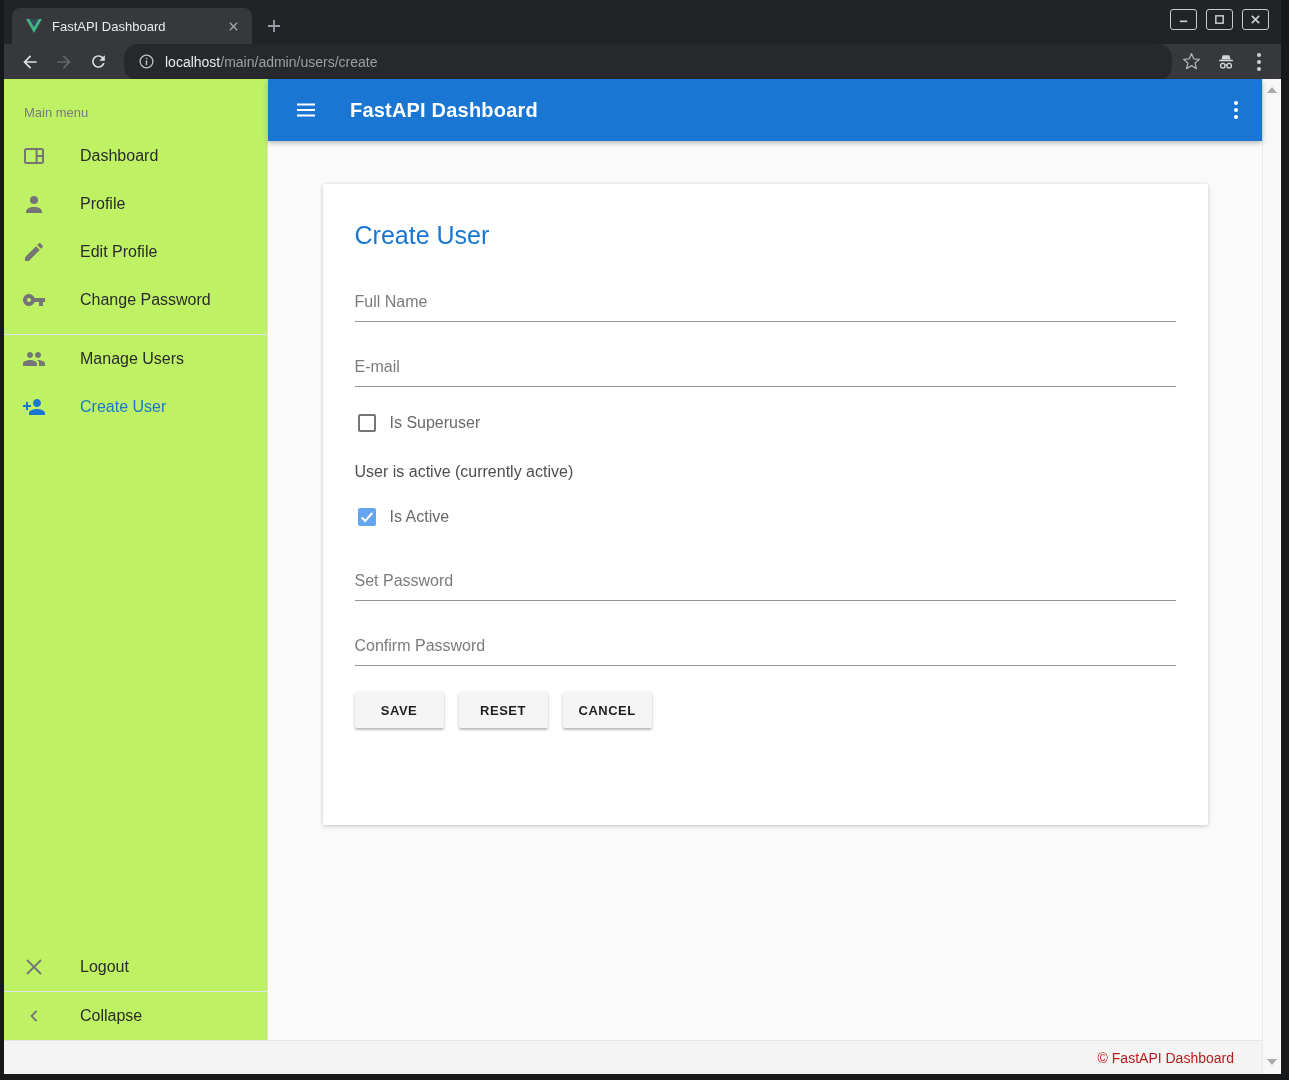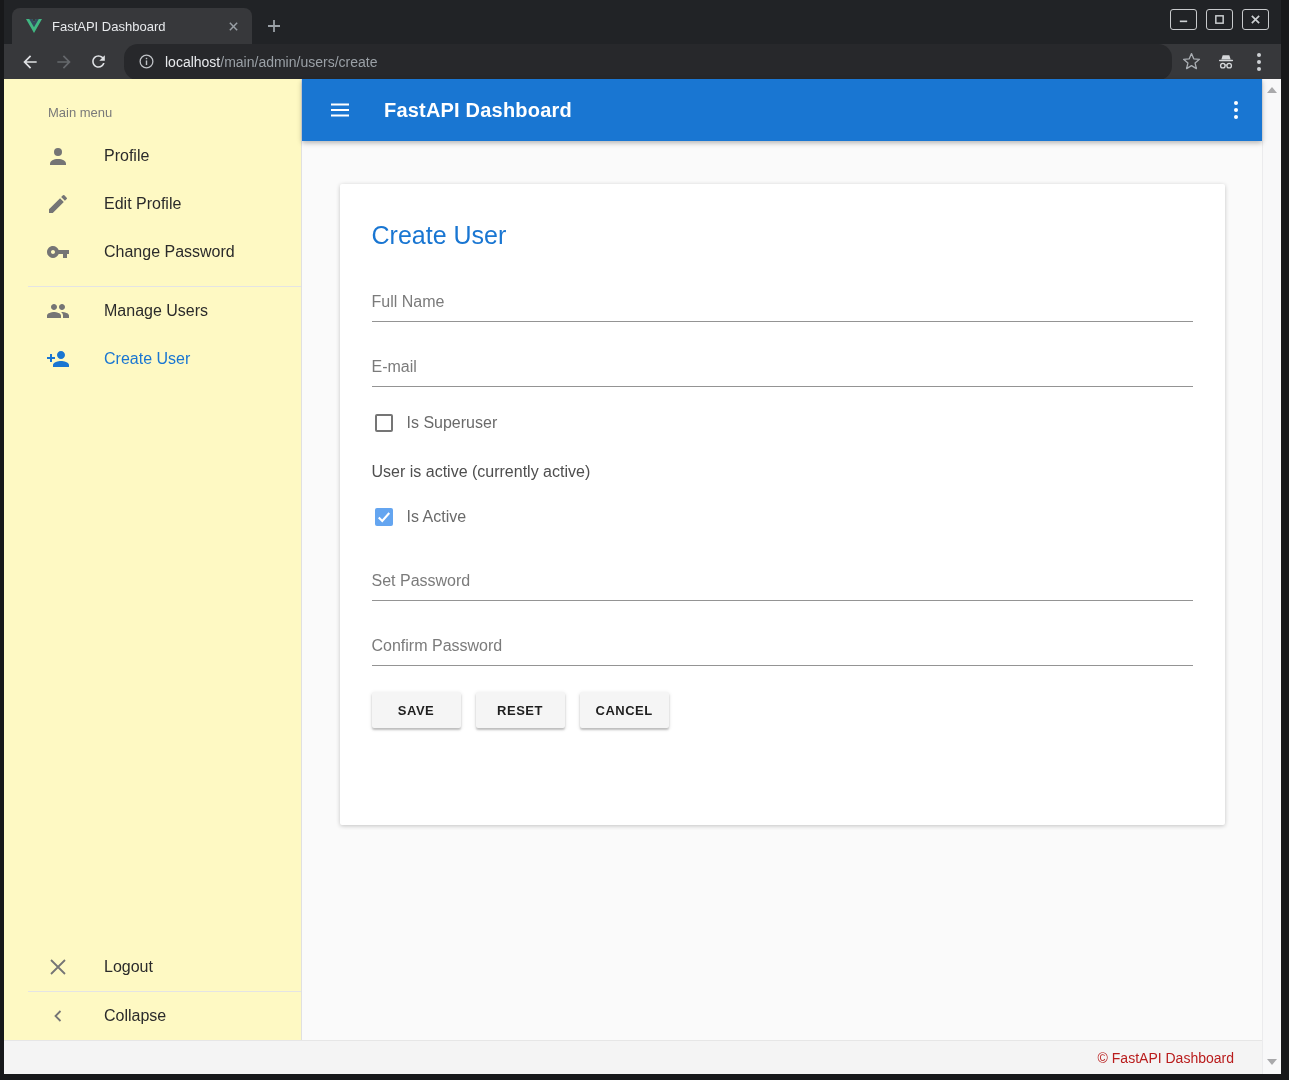--- a/index.html
+++ b/index.html
@@ -25,21 +25,21 @@
   .url .host { color:#e8eaed; }
   .url .path { color:#9aa0a6; }
   .tb-right { display:flex; align-items:center; gap:14px; padding-right:4px; }
 
   
   .viewport { height:995px; display:flex; background:#fafafa; }
   .page-col { flex:1; display:flex; flex-direction:column; min-width:0; }
   .page-row { flex:1; display:flex; min-height:0; }
 
   
-  .sidebar { width:298px; background:#fef9c3; border-right:1px solid #e0e0e0; display:flex; flex-direction:column;padding-left:24px; }
+  .sidebar { width:264px; background:#bef264; border-right:1px solid #e0e0e0; display:flex; flex-direction:column; }
   .side-header { color:#7a7a7a; font-size:13px; padding:26px 20px 12px 20px; }
   .side-header.admin { padding-top:22px; }
   .side-item { height:48px; display:flex; align-items:center; padding-left:18px; cursor:pointer; }
   .side-item .ico { width:24px; height:24px; color:#757575; margin-right:34px; flex:0 0 auto; }
   .side-item .lbl { font-size:16px; color:#2b2b2b; }
   .side-item.active .ico { color:#1976d2; }
   .side-item.active .lbl { color:#1976d2; }
   .divider { height:1px; background:#e4e4e4; margin-top:10px; }
   .divider.tight { margin-top:0; }
   .side-spacer { flex:1; }
@@ -179,20 +179,29 @@
     </div>
   </div>
 
   <div class="viewport">
     <div class="page-col">
       <div class="page-row">
 
         <div class="sidebar">
           <div class="side-header">Main menu</div>
 
+          <div class="side-item">
+            <span class="ico">
+              <svg width="24" height="24" viewBox="0 0 24 24">
+                  <rect x="3" y="5" width="18" height="14" rx="1.5" fill="none" stroke="currentColor" stroke-width="2"></rect>
+                  <path d="M14.6 5 V19 M14.6 12 H21" fill="none" stroke="currentColor" stroke-width="2"></path>
+                </svg>
+            </span>
+            <span class="lbl">Dashboard</span>
+          </div>
 
           <div class="side-item">
             <span class="ico">
               <svg width="24" height="24" viewBox="0 0 24 24">
                   <circle cx="12" cy="8" r="4" fill="currentColor"></circle>
                   <path d="M4 20c0-3.3 3.6-5 8-5s8 1.7 8 5v1H4z" fill="currentColor"></path>
                 </svg>
             </span>
             <span class="lbl">Profile</span>
           </div>

